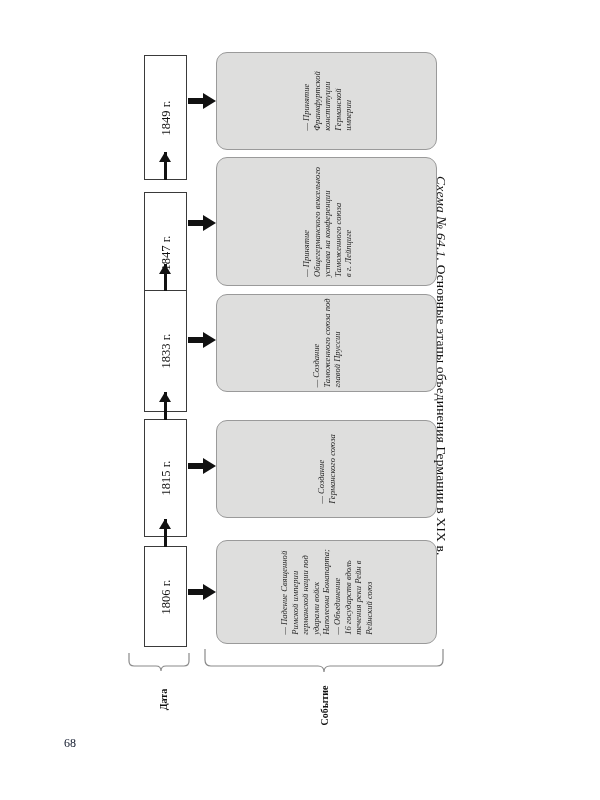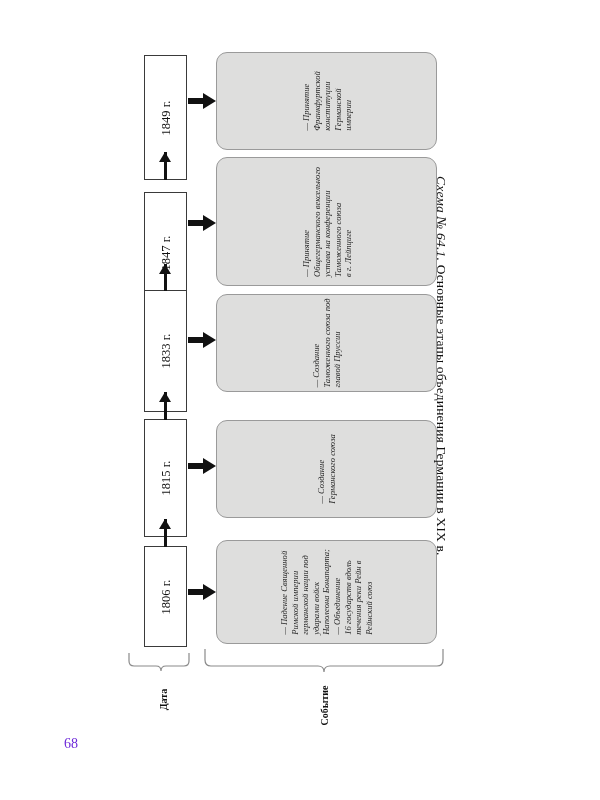--- a/index.html
+++ b/index.html
@@ -15,22 +15,22 @@
     font-family: "Liberation Serif", serif;
     color: #1a1a1a;
   }
 
   
   .page-number {
     position: absolute;
     left: 64px;
     top: 736px;
     font-family: "Liberation Serif", serif;
-    font-size: 14px;
-    color: #6d28d9;
+    font-size: 12px;
+    color: #0f172a;
   }
 
   
   .caption {
     position: absolute;
     left: 449px;
     top: 176px;
     width: 430px;
     transform-origin: 0 0;
     transform: rotate(90deg);

